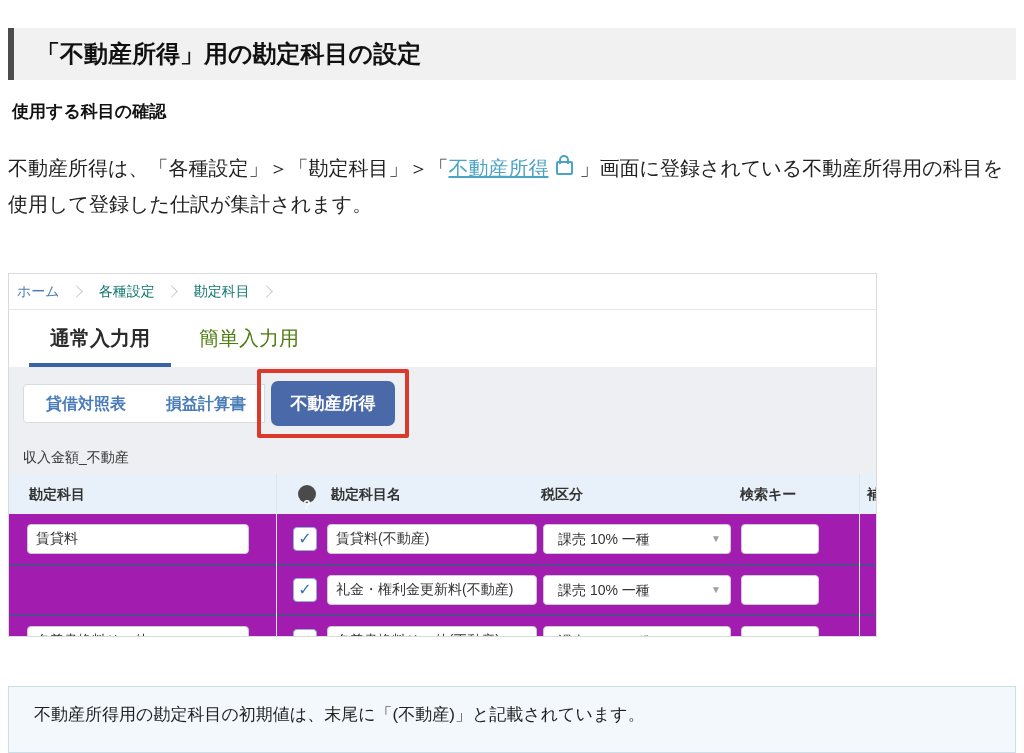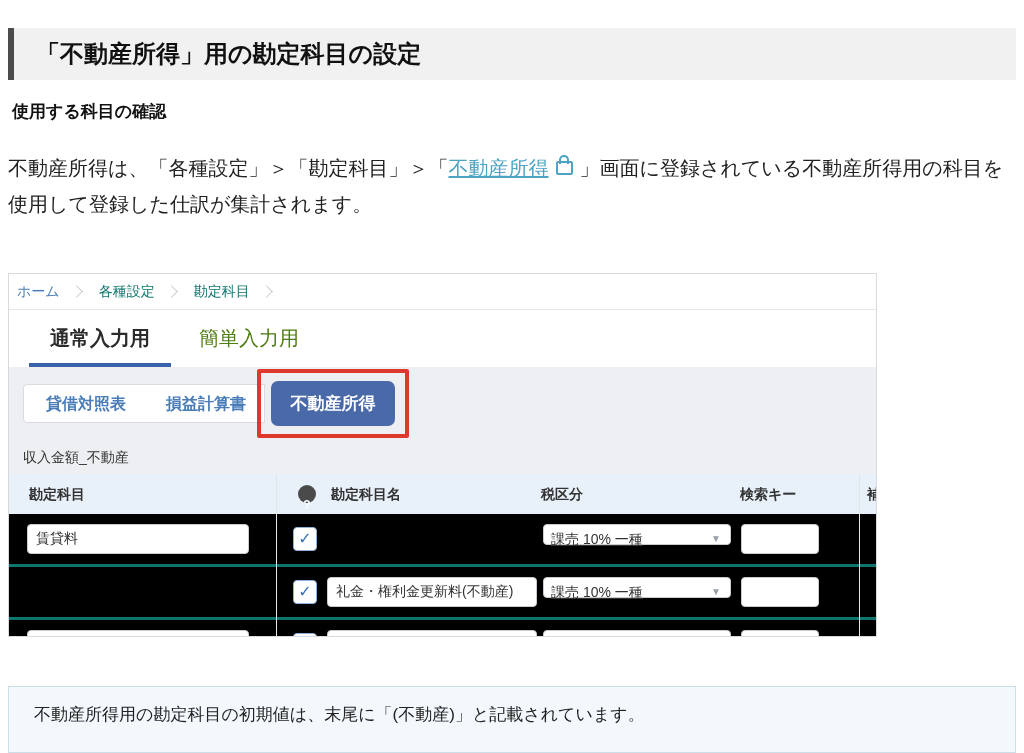--- a/index.html
+++ b/index.html
@@ -55,37 +55,37 @@
   .thead span{position:absolute;line-height:40px;white-space:nowrap;}
   .h-statement{left:20px;}
   .h-account{left:322px;}
   .h-tax{left:532px;}
   .h-search{left:719px;margin-left:12px;}
   .h-aux{left:858px;}
   .help{
     position:absolute;left:289px;top:11px;width:18px;height:18px;border-radius:50%;
     background:#4a4a4a;color:#fff;font-size:12px;font-weight:bold;text-align:center;line-height:18px;
   }
-  .trow{height:50px;position:relative;background:#000000;border-bottom:3px solid #0f766e;}
+  .trow{height:50px;position:relative;background:#a21caf;border-bottom:1px solid #0f766e;}
   .ti{
     position:absolute;top:10px;height:30px;box-sizing:border-box;border:1px solid #c8cbd0;border-radius:4px;
     font-size:14px;padding:0 8px;color:#333;background:#fff;font-family:inherit;outline:none;
   }
   .ti-statement{left:18px;width:222px;}
   .ti-account{left:318px;width:210px;}
   .ti-search{left:732px;width:78px;}
   .cb{
     position:absolute;left:284px;top:13px;width:24px;height:24px;box-sizing:border-box;
     border:1px solid #8fb2d9;border-radius:4px;background:#fff;color:#3570b8;
     font-size:16px;font-weight:bold;text-align:center;line-height:22px;cursor:pointer;
   }
   .sel{
-    position:absolute;left:534px;top:10px;width:188px;height:21px;box-sizing:border-box;
+    position:absolute;left:534px;top:10px;width:188px;height:30px;box-sizing:border-box;
     border:1px solid #c8cbd0;border-radius:4px;background:#fff;font-size:14px;color:#333;
-    line-height:28px;padding-left:7px;cursor:pointer;text-decoration:underline;
+    line-height:28px;padding-left:14px;cursor:pointer;
   }
   .sel .caret{position:absolute;right:9px;top:0;color:#9aa0a6;font-size:10px;line-height:28px;}
   .vline{position:absolute;top:0;bottom:0;width:1px;background:#e2e4e7;z-index:3;}
   .vline1{left:267px;}
   .vline2{left:850px;}
 </style>
 </head>
 <body>
 
 <div class="title-bar">「不動産所得」用の勘定科目の設定</div>
@@ -127,20 +127,21 @@
         <span class="help">?</span>
         <span class="h-account">勘定科目名</span>
         <span class="h-tax">税区分</span>
         <span class="h-search">検索キー</span>
         <span class="h-aux">補</span>
       </div>
 
       <div class="trow">
         <input class="ti ti-statement" value="賃貸料" style="">
         <span class="cb">✓</span>
+        <input class="ti ti-account" value="賃貸料(不動産)" style="">
         <div class="sel">
           <span>課売 10% 一種</span>
           <span class="caret">▼</span>
         </div>
         <input class="ti ti-search" value="" style="">
       </div>
 
       <div class="trow">
         <span class="cb">✓</span>
         <input class="ti ti-account" value="礼金・権利金更新料(不動産)" style="">

